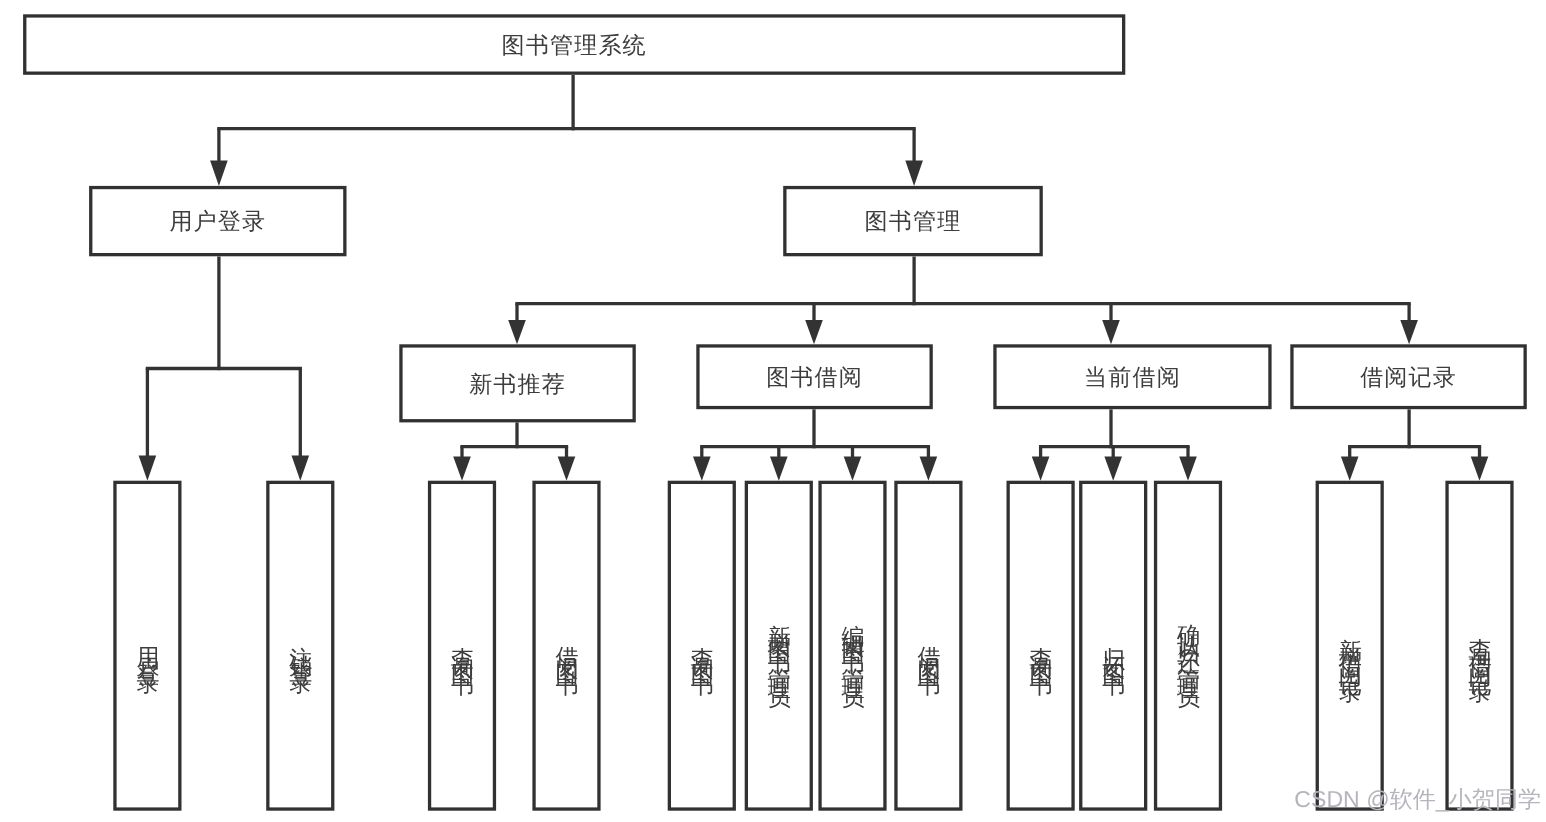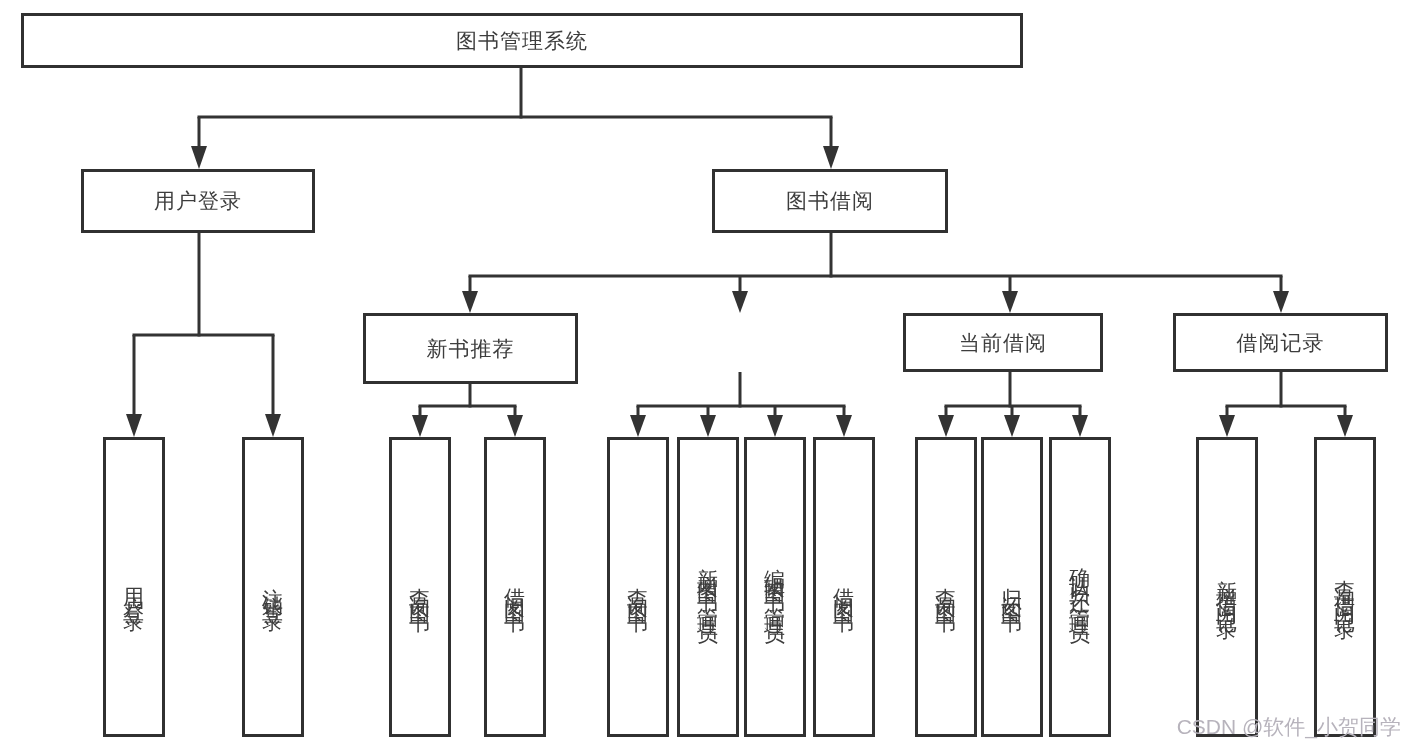--- a/index.html
+++ b/index.html
@@ -112,27 +112,30 @@
   </svg>
 
   <div class="box h" style="left:21px;top:13px;width:1002px;height:55px">
     <span class="lbl">图书管理系统</span>
   </div>
 
   <div class="box h" style="left:81px;top:169px;width:234px;height:64px">
     <span class="lbl">用户登录</span>
   </div>
   <div class="box h" style="left:712px;top:169px;width:236px;height:64px">
-    <span class="lbl">图书借阅</span>
+    <span class="lbl">图书管理</span>
   </div>
 
   <div class="box h" style="left:363px;top:313px;width:215px;height:71px">
     <span class="lbl">新书推荐</span>
   </div>
-  <div class="box h" style="left:903px;top:313px;width:200px;height:59px">
+  <div class="box h" style="left:633px;top:313px;width:215px;height:59px">
+    <span class="lbl">图书借阅</span>
+  </div>
+  <div class="box h" style="left:903px;top:313px;width:253px;height:59px">
     <span class="lbl">当前借阅</span>
   </div>
   <div class="box h" style="left:1173px;top:313px;width:215px;height:59px">
     <span class="lbl">借阅记录</span>
   </div>
 
   <div class="box v" style="left:103px;top:437px;width:62px;height:300px">
     <span class="vlbl">用户登录</span>
   </div>
   <div class="box v" style="left:242px;top:437px;width:62px;height:300px">

